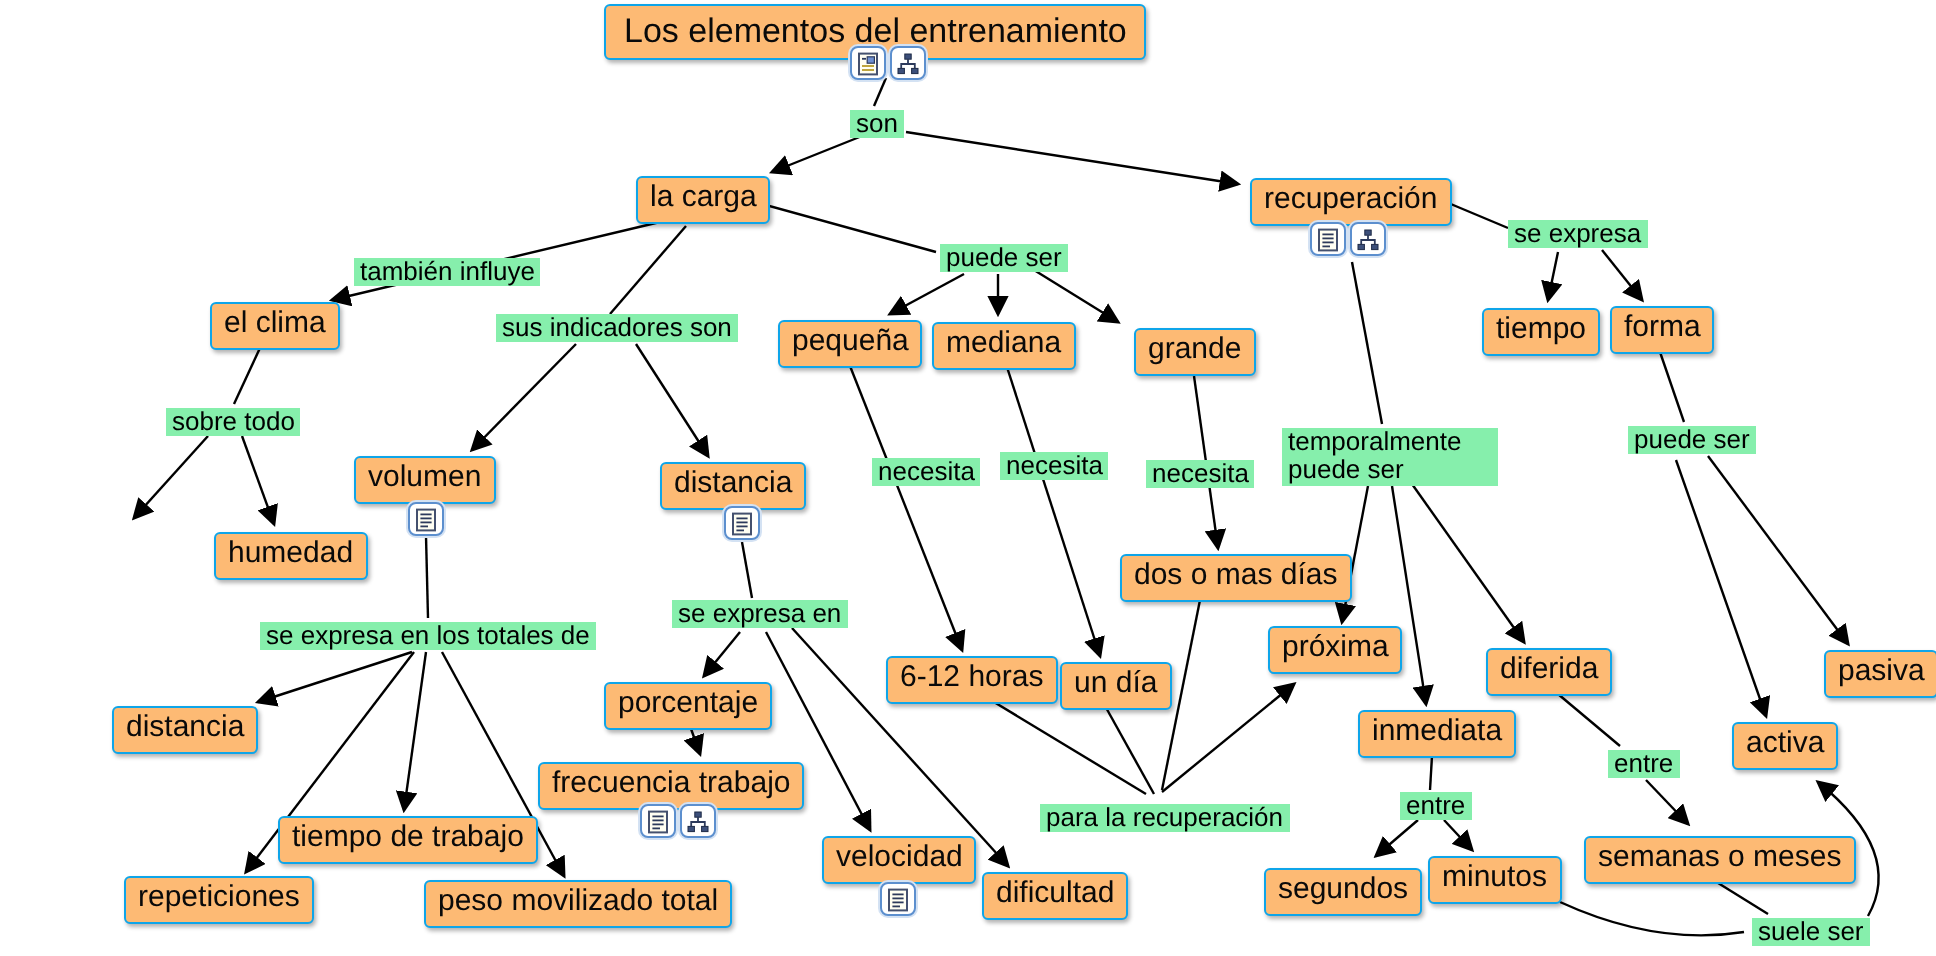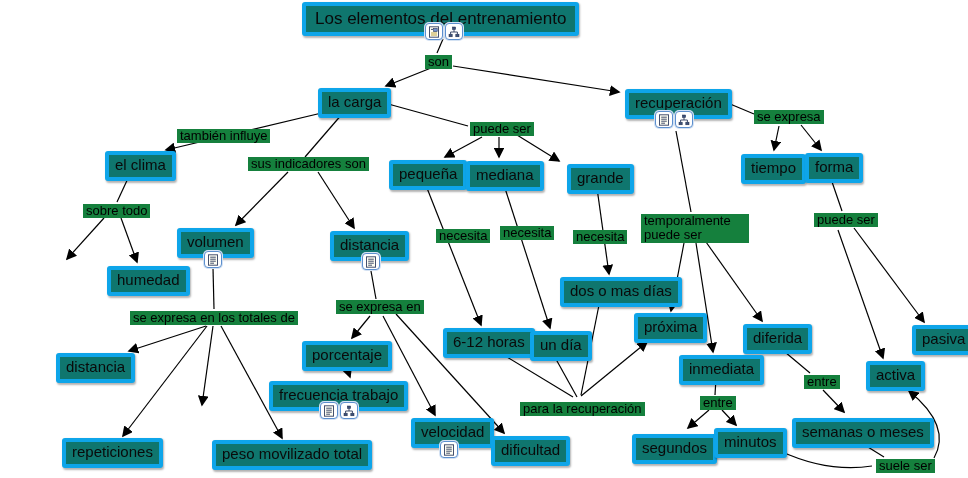--- a/index.html
+++ b/index.html
@@ -1,22 +1,22 @@
 <!DOCTYPE html>
 <html><head>
 <meta charset="utf-8">
 <style>
   html,body{margin:0;padding:0;background:#fff;}
   #canvas{position:relative;width:968px;height:478px;background:#ffffff;
           font-family:"Liberation Sans","DejaVu Sans",sans-serif;overflow:hidden;}
   svg.edges{position:absolute;left:0;top:0;z-index:1;}
-  .lbl{position:absolute;z-index:2;background:#15803d;color:#000;font-size:13px;
+  .lbl{position:absolute;z-index:2;background:#86efac;color:#000;font-size:13px;
        white-space:nowrap;padding:0 3px;line-height:1.1;}
   .lbl.center{white-space:normal;text-align:left;}
-  .node{position:absolute;z-index:3;background:#0f766e;border:4px solid #0ea5e9;
+  .node{position:absolute;z-index:3;background:#fdba74;border:1px solid #0ea5e9;
         border-radius:3px;box-shadow:1px 1.5px 2px rgba(0,0,0,.3);color:#0a0a0a;
         font-size:15px;padding:1px 6px 2px 6px;white-space:nowrap;line-height:1.25;}
   .node.title{font-size:17px;padding:2px 9px 3px 9px;}
   .ic{position:absolute;z-index:4;display:flex;gap:2px;}
   .icbox{width:16px;height:15px;background:#fff;border:1.5px solid #5c8fce;border-radius:4px;
          box-shadow:0 0 0 1px #d4e2f3;display:flex;align-items:center;justify-content:center;}
   .hiddefs{position:absolute;width:0;height:0;overflow:hidden;}
 </style>
 </head>
 <body>
@@ -143,20 +143,21 @@
   <div class="node" style="left:634px;top:313px">próxima</div>
   <div class="node" style="left:743px;top:324px">diferida</div>
   <div class="node" style="left:443px;top:328px">6-12 horas</div>
   <div class="node" style="left:530px;top:331px">un día</div>
   <div class="node" style="left:912px;top:325px">pasiva</div>
   <div class="node" style="left:56px;top:353px">distancia</div>
   <div class="node" style="left:302px;top:341px">porcentaje</div>
   <div class="node" style="left:679px;top:355px">inmediata</div>
   <div class="node" style="left:866px;top:361px">activa</div>
   <div class="node" style="left:269px;top:381px">frecuencia trabajo</div>
+  <div class="node" style="left:139px;top:408px">tiempo de trabajo</div>
   <div class="node" style="left:411px;top:418px">velocidad</div>
   <div class="node" style="left:491px;top:436px">dificultad</div>
   <div class="node" style="left:632px;top:434px">segundos</div>
   <div class="node" style="left:714px;top:428px">minutos</div>
   <div class="node" style="left:792px;top:418px">semanas o meses</div>
   <div class="node" style="left:62px;top:438px">repeticiones</div>
   <div class="node" style="left:212px;top:440px">peso movilizado total</div>
 
   <div class="ic" style="left:425px;top:23px">
     <span class="icbox">

